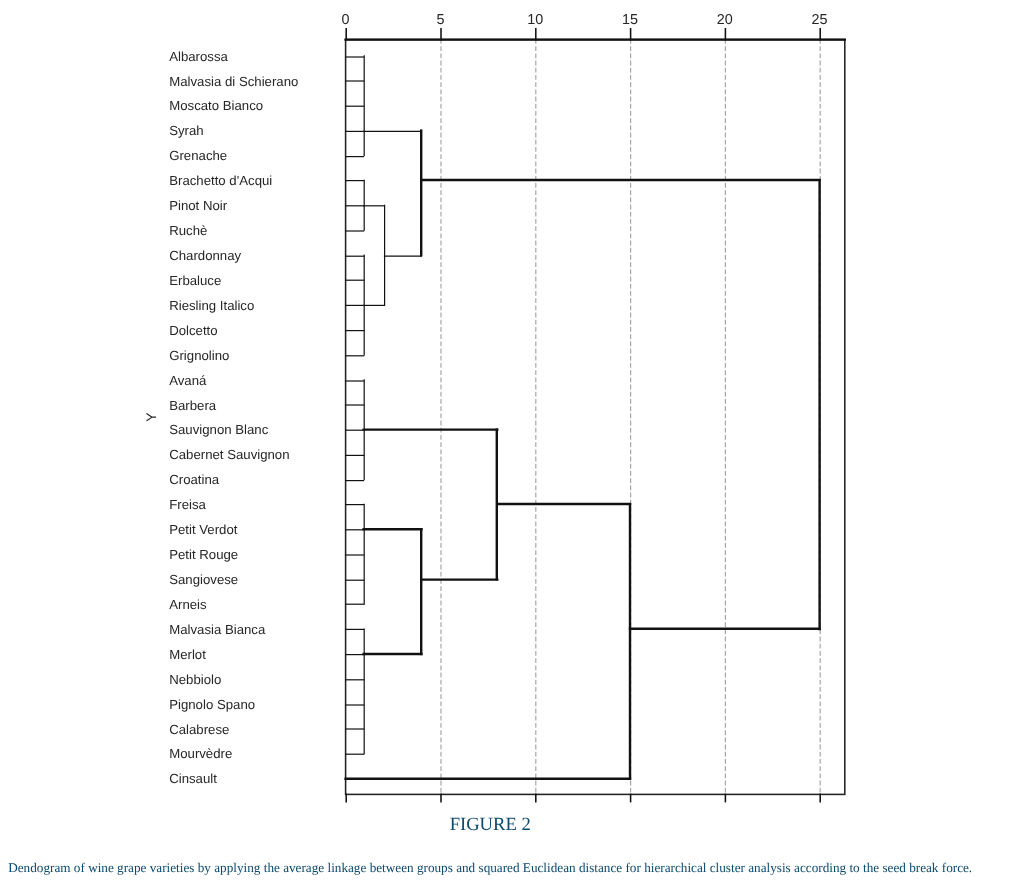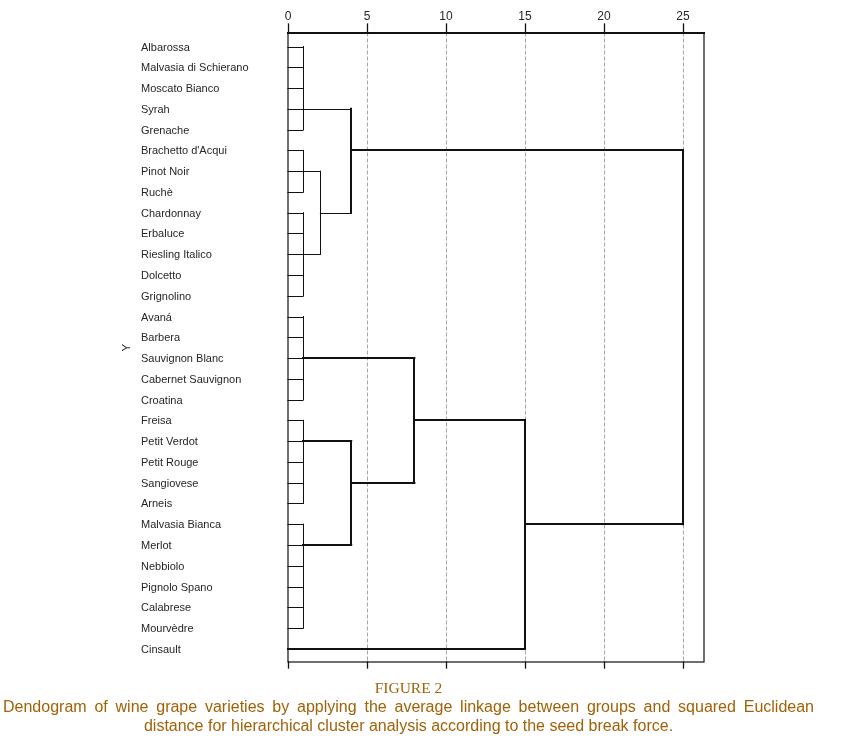--- a/index.html
+++ b/index.html
@@ -1,22 +1,22 @@
 <!DOCTYPE html>
 <html><head>
 <meta charset="utf-8">
 <style>
   html,body{margin:0;padding:0;background:#ffffff;}
   .stage{position:relative;width:841px;height:741px;background:#fff;overflow:hidden;
          font-family:"Liberation Sans",sans-serif;}
   .chart-svg{position:absolute;top:0;left:0;}
-  .caption{position:absolute;top:678px;left:0;width:817px;color:#a16207;}
+  .caption{position:absolute;top:678px;left:0;width:817px;color:#0c4a6e;}
   .cap-title{text-align:center;font-family:"Liberation Serif",serif;font-size:15.5px;line-height:19px;}
-  .cap-body{font-family:Liberation Sans, sans-serif;font-size:16px;line-height:18.5px;
-            text-align:justify;text-align-last:center;padding:0 3px;margin-top:1px;}
+  .cap-body{font-family:Liberation Serif, serif;font-size:11px;line-height:18.5px;
+            text-align:justify;text-align-last:center;padding:0 3px;margin-top:18px;}
 </style>
 </head>
 <body>
 
 <div class="stage">
   <svg id="dendro" class="chart-svg" width="841" height="675" viewBox="0 0 841 675">
       <line x1="367.5" y1="33" x2="367.5" y2="662" stroke="#a6a6a6" stroke-width="1" stroke-linecap="square" stroke-dasharray="3,3"></line>
       <line x1="446.5" y1="33" x2="446.5" y2="662" stroke="#a6a6a6" stroke-width="1" stroke-linecap="square" stroke-dasharray="3,3"></line>
       <line x1="525.5" y1="33" x2="525.5" y2="662" stroke="#a6a6a6" stroke-width="1" stroke-linecap="square" stroke-dasharray="3,3"></line>
       <line x1="604.5" y1="33" x2="604.5" y2="662" stroke="#a6a6a6" stroke-width="1" stroke-linecap="square" stroke-dasharray="3,3"></line>

